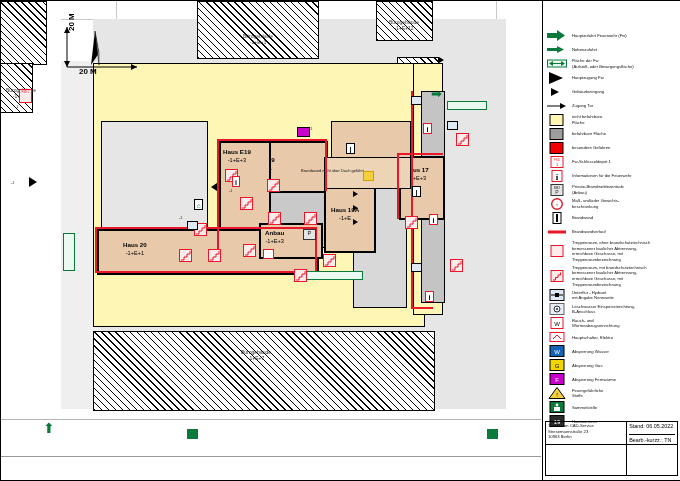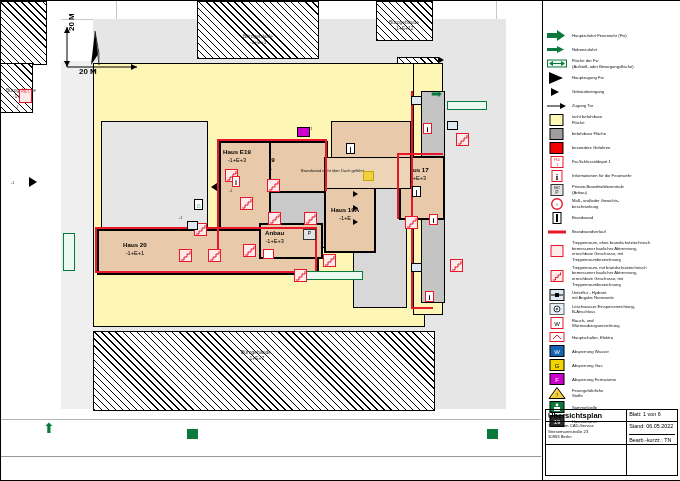--- a/index.html
+++ b/index.html
@@ -595,24 +595,20 @@
                 <text x="10" y="9" font-size="6" text-anchor="middle" fill="#fff" font-family="sans-serif">19</text>
               </svg>
             </span>
           </span>
           <span class="ltxt">Hausnummer</span>
         </div>
       </div>
 
     <div class="titleblock">
       <div class="tbrow">
-        <div class="tbL tbig">Übersichtsplan</div>
-        <div class="tbR tmd">Blatt: 1 von 6</div>
-      </div>
-      <div class="tbrow">
         <div class="tbL">
           <div class="tsm">Tuschteam CAD-Service</div>
           <div class="tsm">Stresemannstraße 23</div>
           <div class="tsm">10963 Berlin</div>
         </div>
         <div class="tbR">
           <div class="tmd">Stand: 06.05.2022</div>
           <div class="tmd" style="margin-top:5px;border-top:1px solid #000;padding-top:2px">Bearb.-kurzz.: TN</div>
         </div>
       </div>

